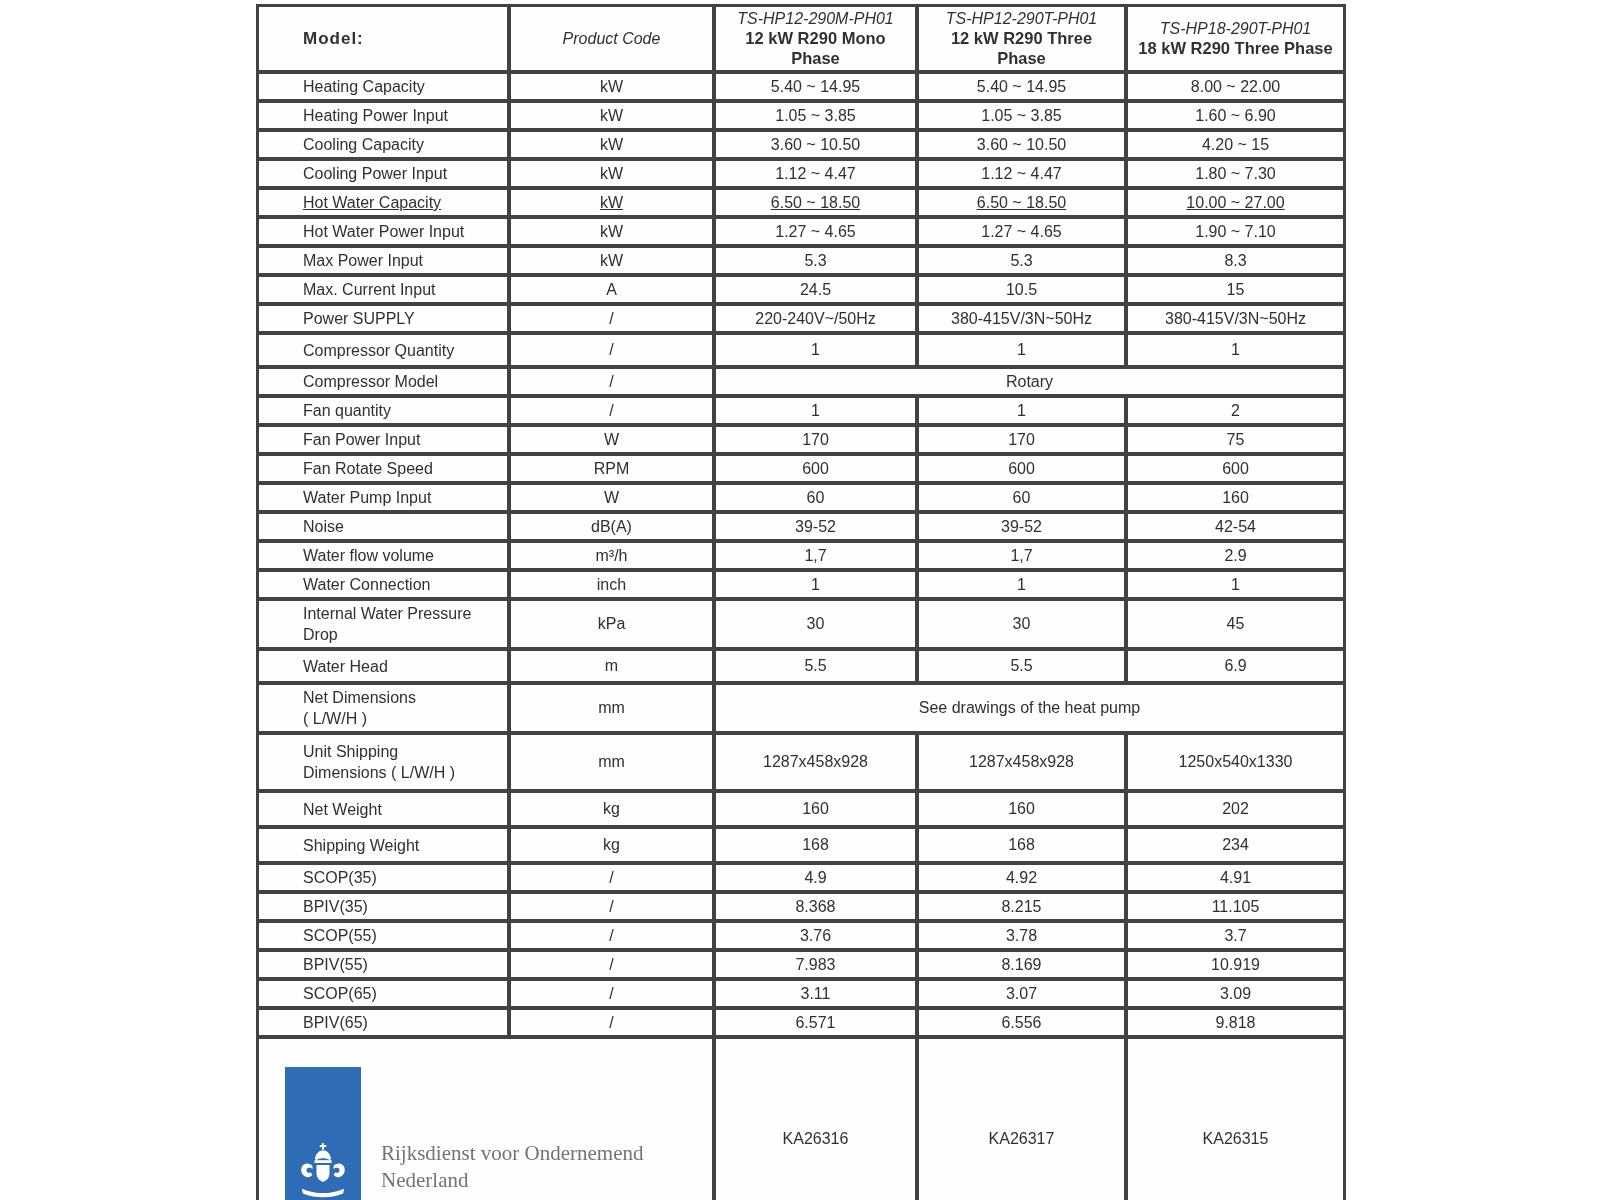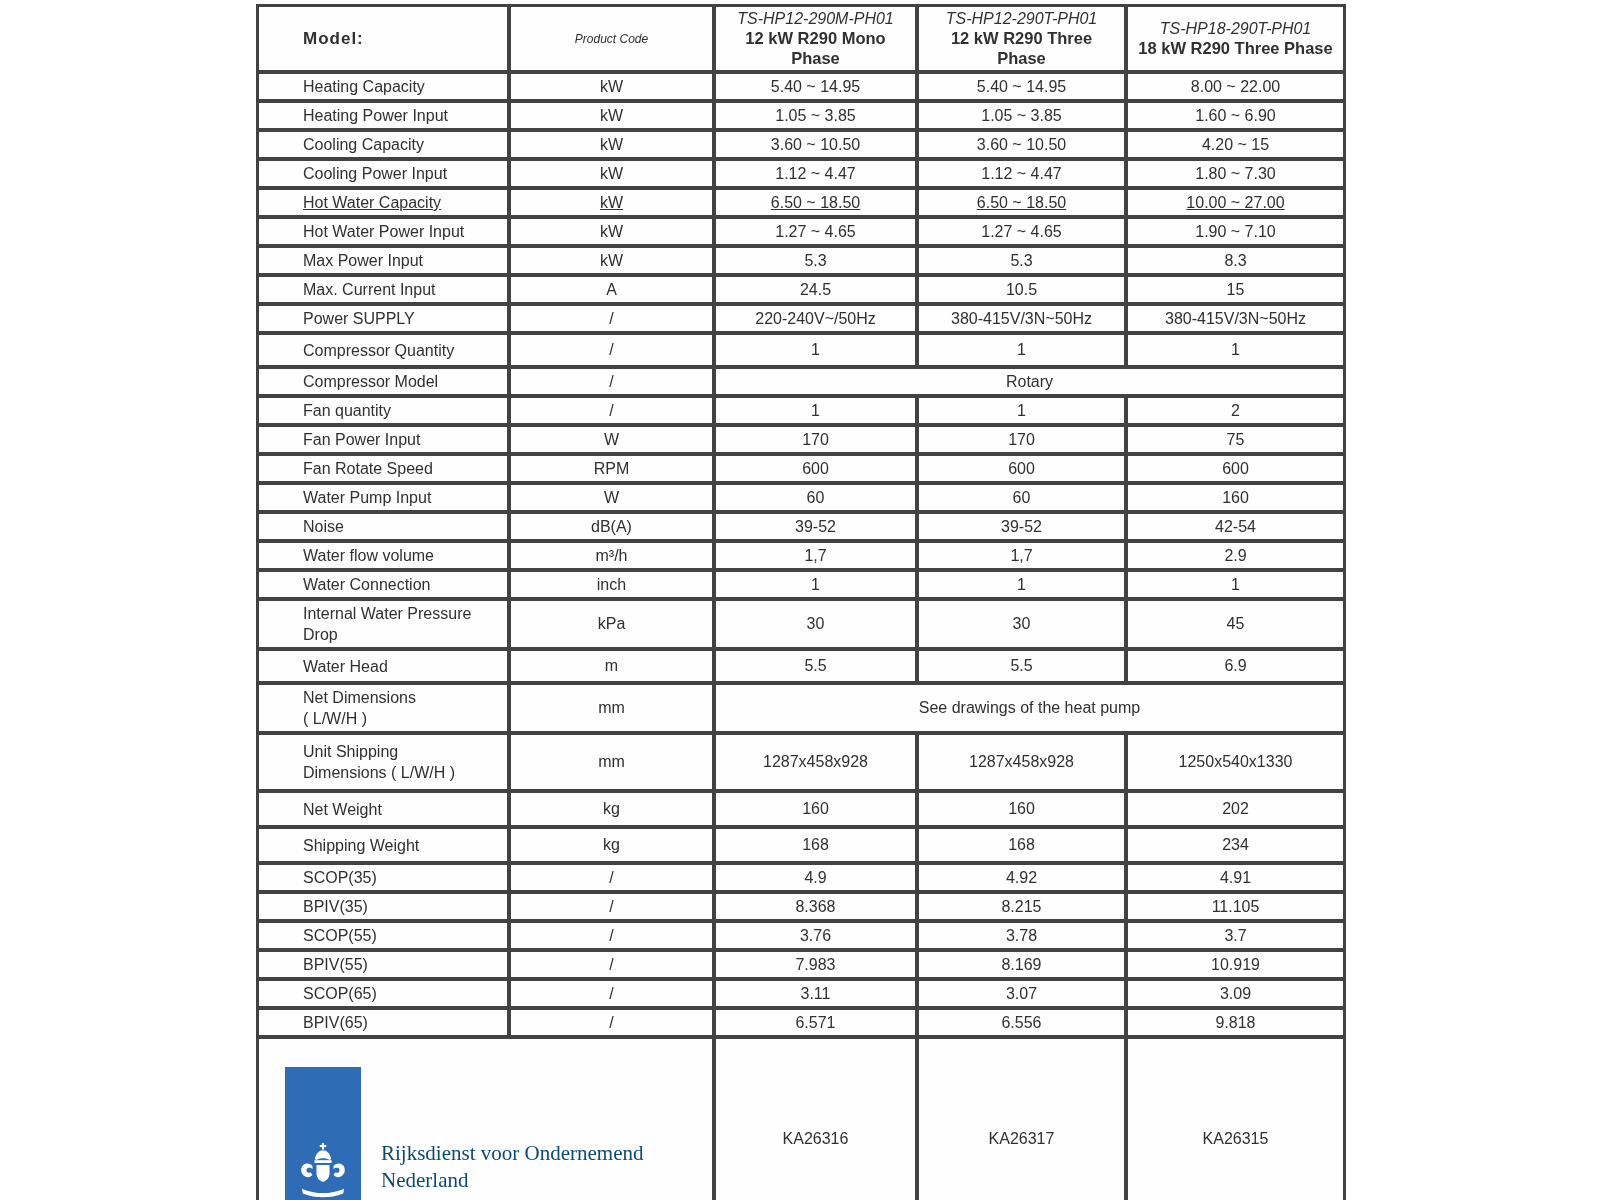--- a/index.html
+++ b/index.html
@@ -19,36 +19,36 @@
     border:2px solid var(--border);
     font-size:16px;font-weight:normal;vertical-align:middle;
     padding:2px 6px;overflow:hidden;
   }
   
   .lbl{text-align:left;padding-left:44px;white-space:pre-line;line-height:21px;margin-left:36px;}
   .c{text-align:center;}
   
   thead th{height:58px;}
   th.hdr-model{font-weight:bold;font-size:17px;letter-spacing:1px;}
-  th.hdr-code{font-style:italic;font-size:12px;}
+  th.hdr-code{font-style:italic;font-size:16px;}
   .pc{display:block;font-style:italic;font-size:16px;line-height:19px;}
   .pn{display:block;font-weight:bold;font-size:16.5px;line-height:20px;}
   
   tbody td{line-height:20px;}
   
   tfoot td{height:196px;}
   .logo-wrap{display:flex;flex-direction:row;align-items:center;padding:4px 0 0 20px;}
   .logo-rect{
     width:76px;height:148px;background:#2e6cb5;flex:0 0 auto;
     display:flex;flex-direction:column;align-items:center;justify-content:flex-end;
   }
   .logo-rect svg{margin-bottom:10px;}
   .logo-text{
     font-family:"Liberation Serif", serif;font-size:21px;line-height:27px;
-    color:#0c4a6e;width:300px;margin-left:20px;margin-top:52px;
+    color:#737373;width:300px;margin-left:20px;margin-top:52px;
   }
 </style>
 </head>
 <body>
 
 <div class="page">
   <table class="spec">
     <colgroup>
       <col style="width:252px">
         <col style="width:205px">

